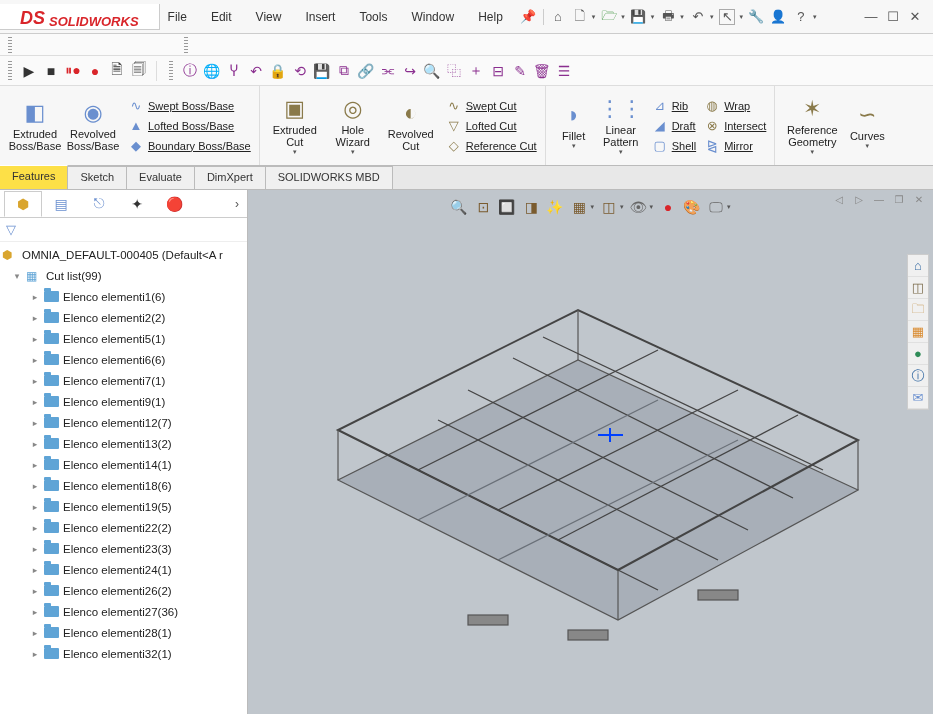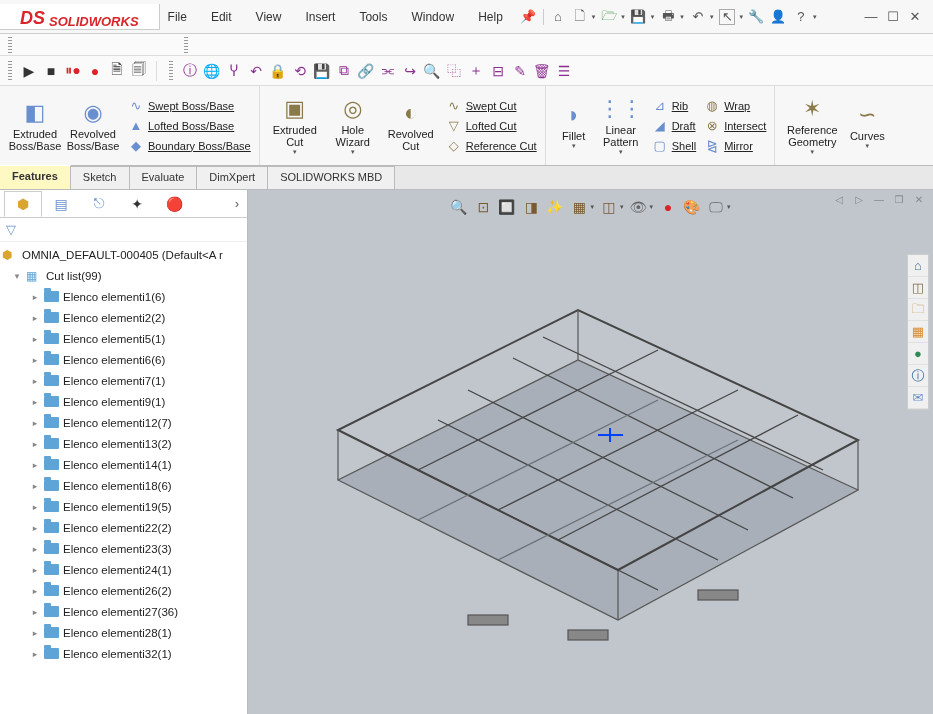--- a/index.html
+++ b/index.html
@@ -34,21 +34,21 @@
 .big-btn .ico { font-size: 22px; color: #6a8fcf; }
 .big-btn .lbl { font-size: 11px; text-align: center; line-height: 12px; color: #222; margin-top: 2px;}
 .big-btn .drop { font-size: 7px; color: #555; }
 .small-list { display: flex; flex-direction: column; gap: 2px; padding-left: 4px;}
 .small-btn { display: flex; align-items: center; gap: 4px; cursor: pointer; padding: 1px 2px; }
 .small-btn .ico { width: 16px; height: 16px; display:flex; align-items:center; justify-content:center; font-size: 13px; color: #6a8fcf; }
 .small-btn .lbl { font-size: 11px; color: #222; text-decoration: underline; }
 
 .tabbar { height: 24px; display: flex; background: #e8e8e8; border-bottom: 1px solid #bbb; }
 .tab { padding: 4px 12px; border-right: 1px solid #bbb; font-size: 11px; color: #333; cursor: pointer; background: #f0f0f0; border-top: 1px solid #bbb;}
-.tab.active { background: #fef9c3; font-weight: bold; border-top: 1px solid #fff; margin-top: -1px;}
+.tab.active { background: #fde047; font-weight: normal; border-top: 1px solid #fff; margin-top: -1px;}
 
 .workspace { display: flex; height: calc(714px - 34px - 22px - 30px - 80px - 24px); position: relative;}
 .left-panel { width: 248px; background: #fff; border-right: 1px solid #bbb; display: flex; flex-direction: column; overflow: hidden;}
 .panel-tabs { height: 28px; display: flex; border-bottom: 1px solid #ccc; align-items: center; padding-left: 4px;}
 .ptab { width: 38px; height: 26px; display: flex; align-items:center; justify-content:center; border: 1px solid transparent; cursor: pointer;}
 .ptab.active { border: 1px solid #ccc; border-bottom: 1px solid #fff; background: #fff;}
 .ptab .ico { font-size: 14px; }
 .panel-tabs .more { margin-left: auto; padding-right: 8px; color: #555; cursor: pointer;}
 .filter-row { height: 24px; display: flex; align-items: center; padding-left: 6px; border-bottom: 1px solid #eee;}
 .filter-row .ico { color: #6a8fcf; font-size: 13px;}

